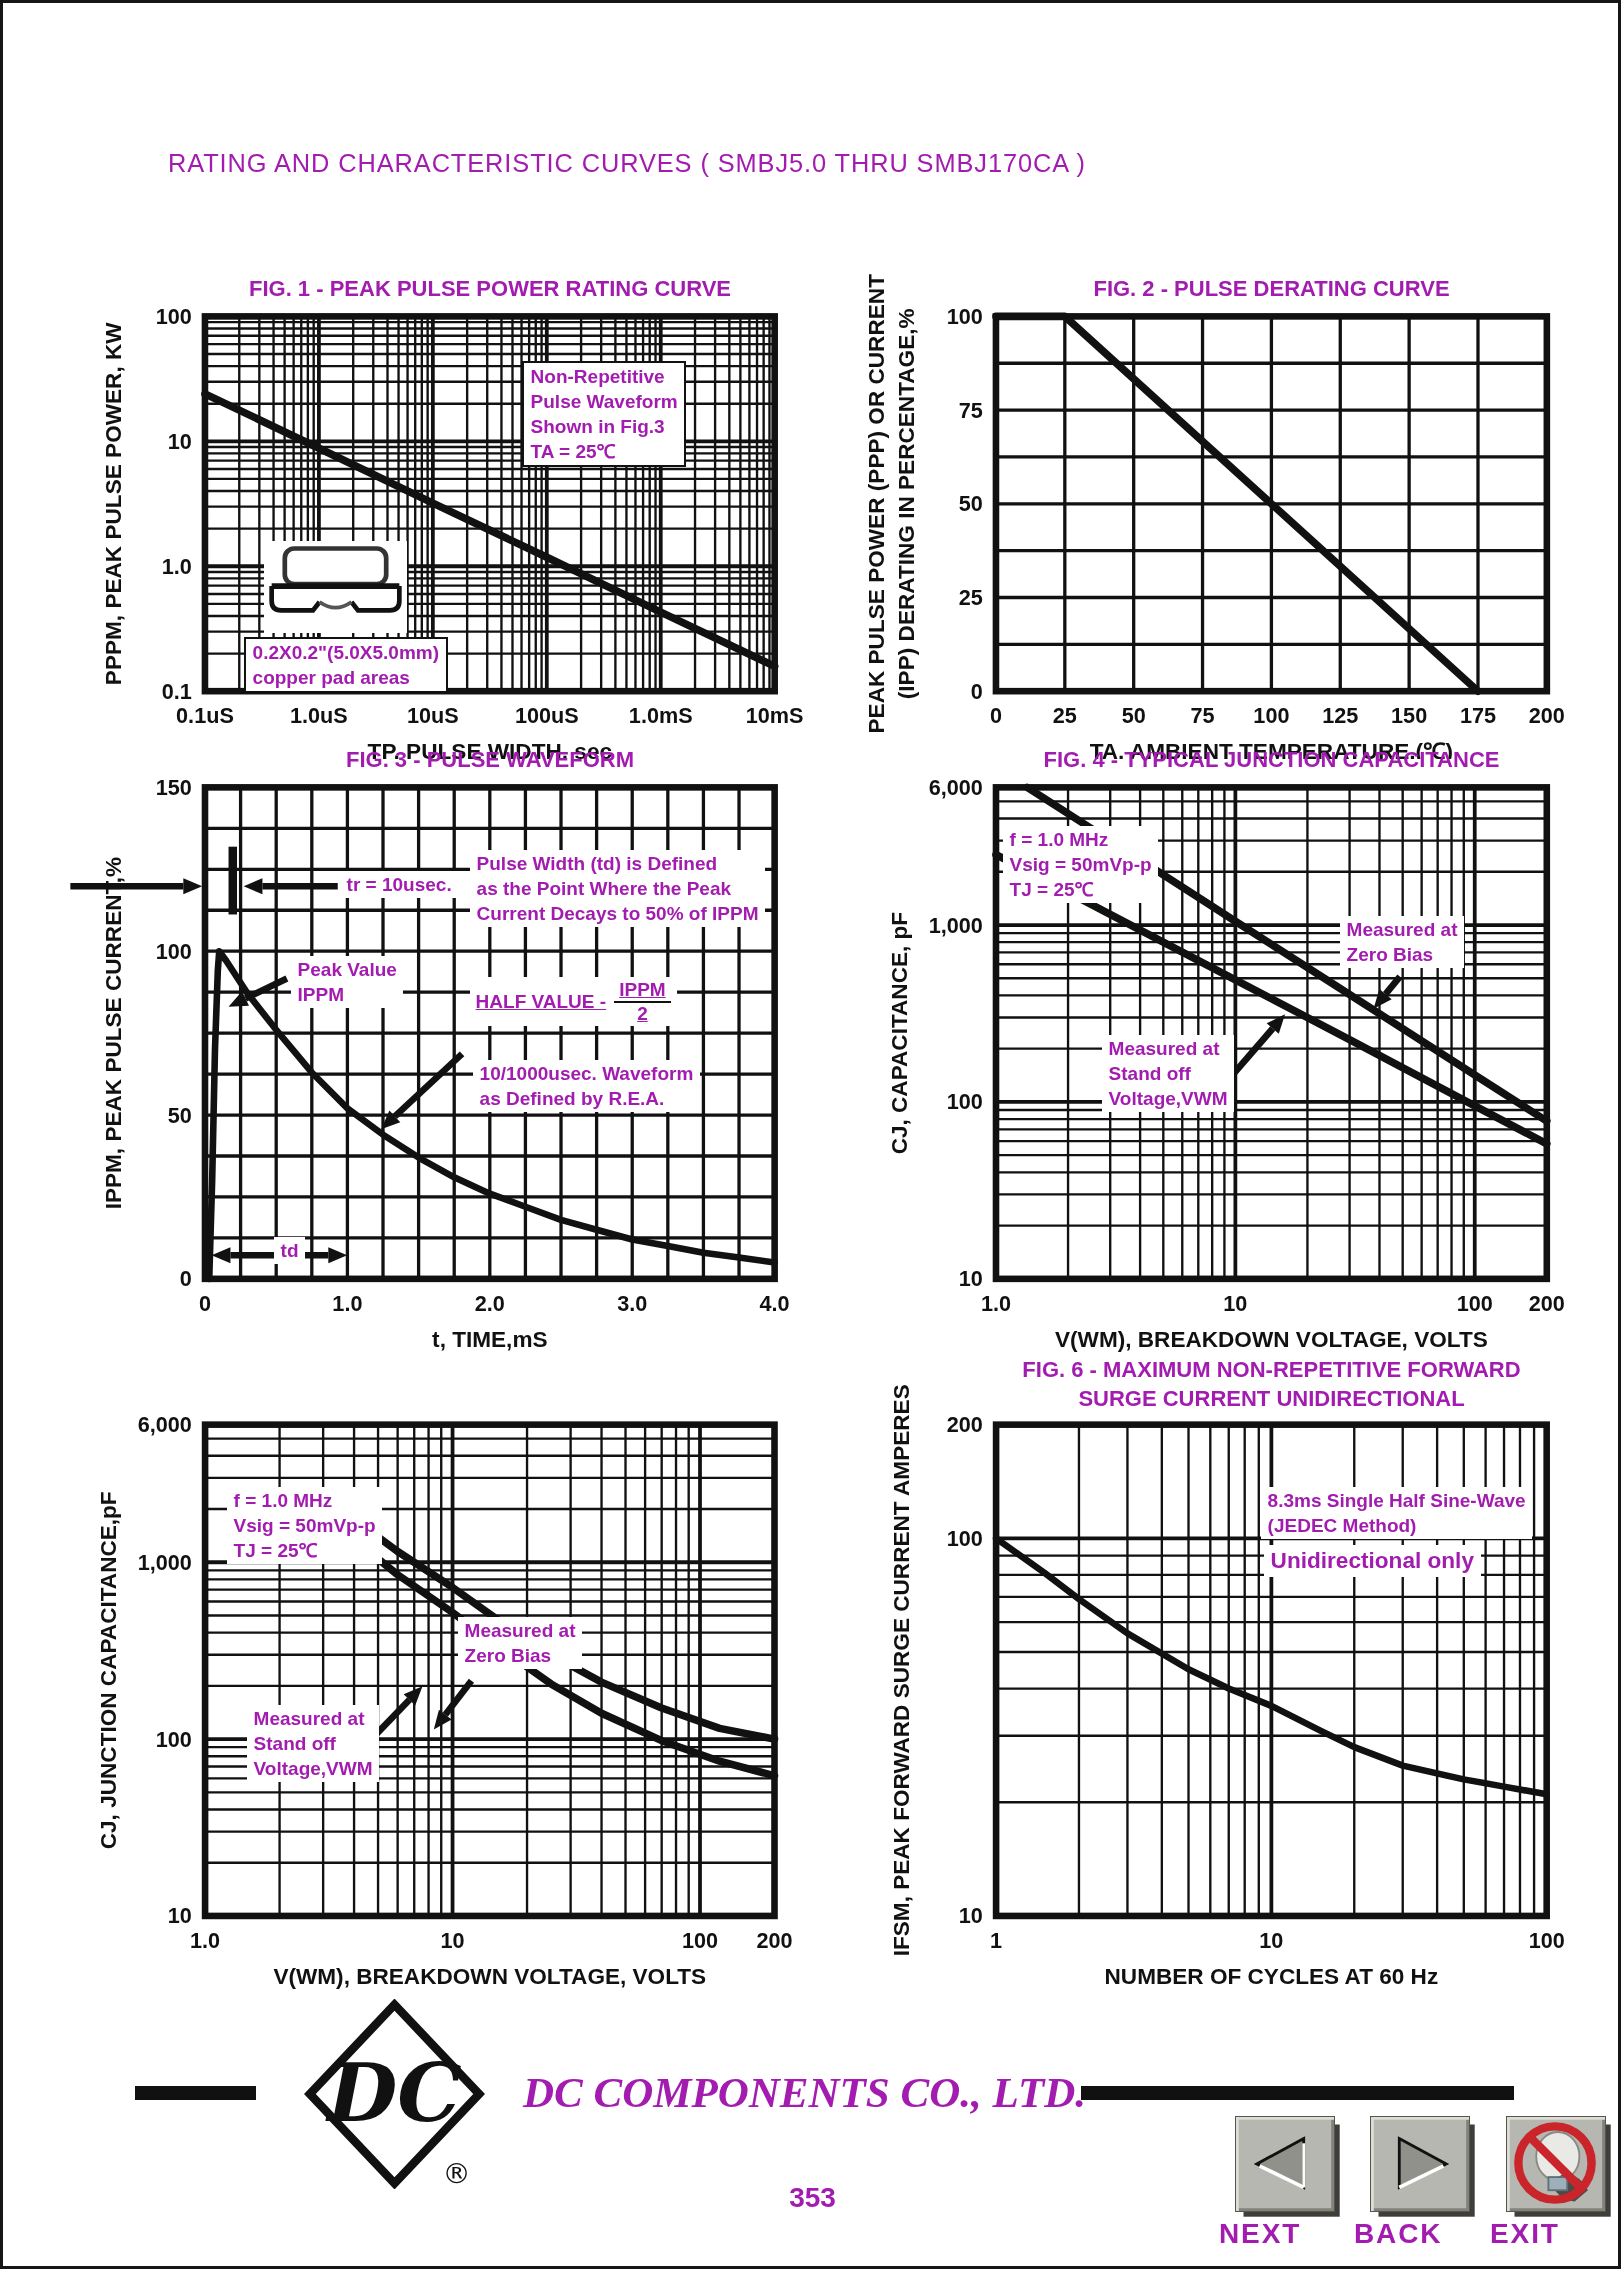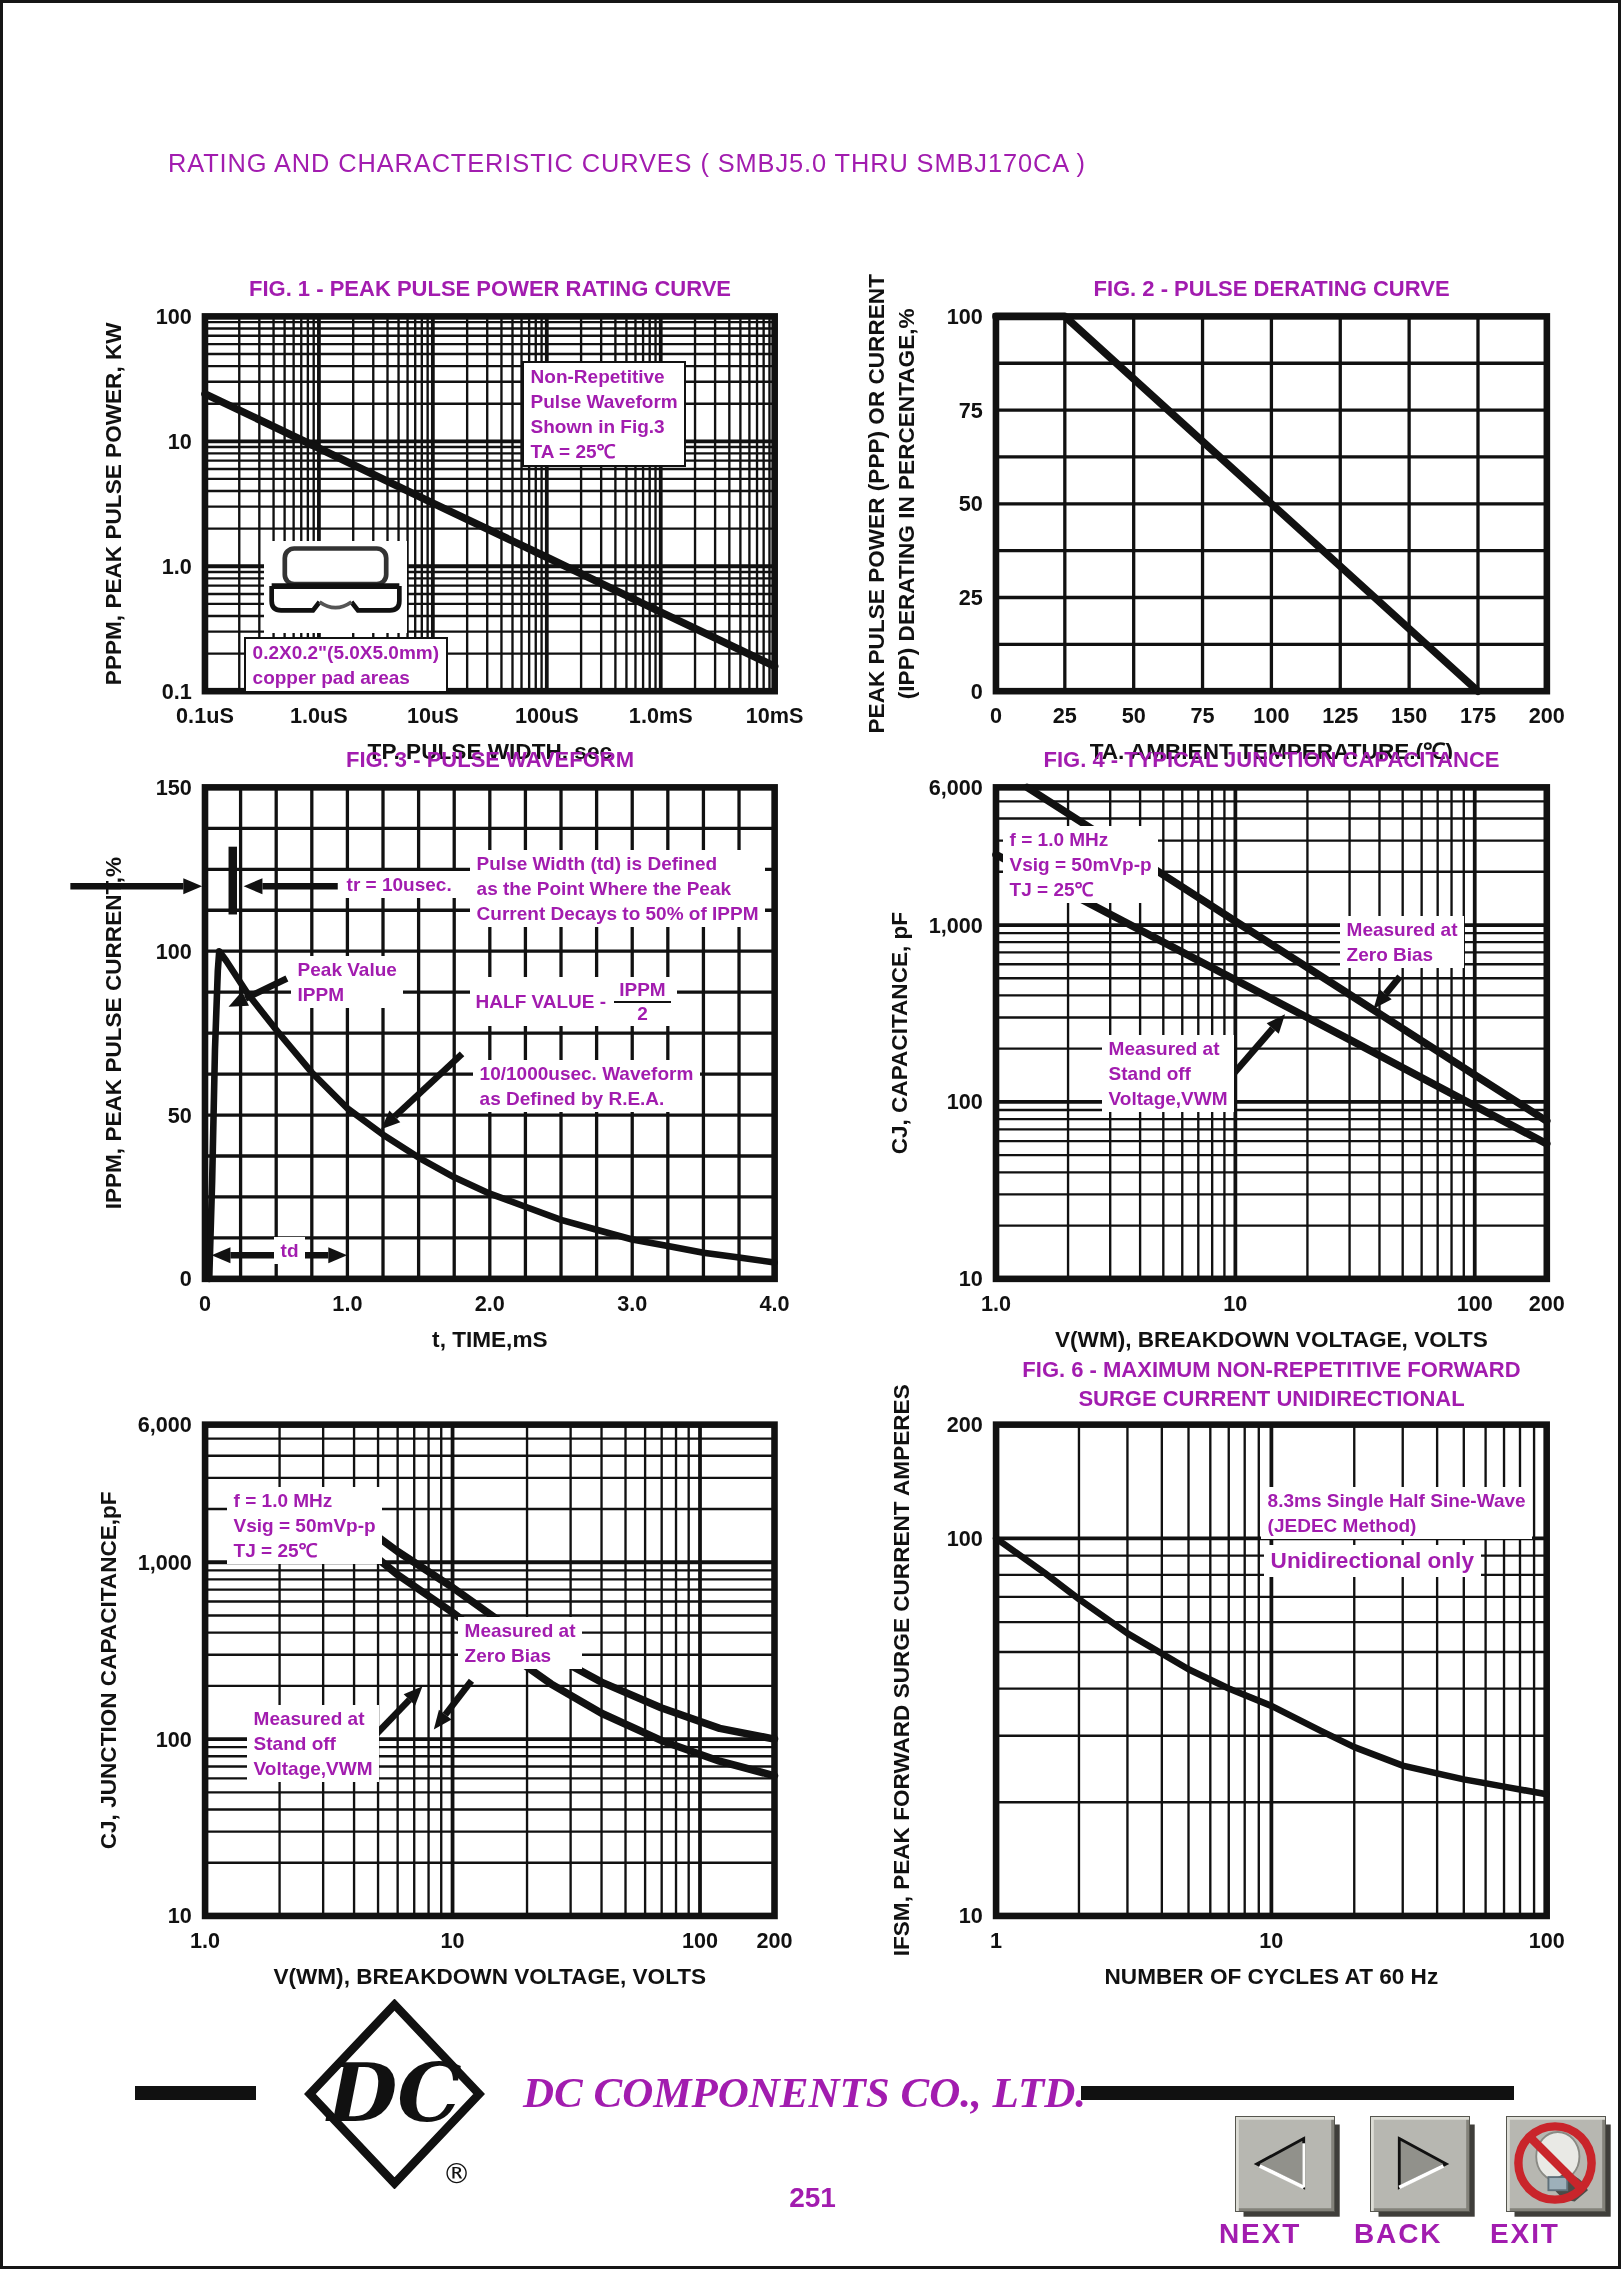--- a/index.html
+++ b/index.html
@@ -241,21 +241,21 @@
         <polygon points="306,542 286,550.5 286,533.5" fill="#111"></polygon>
         <polygon points="162,542 182,533.5 182,550.5" fill="#111"></polygon>
       </svg>
     <div class="fig-title" style="left: 146px; width: 570px;">FIG. 3 - PULSE WAVEFORM</div>
     <div class="ann" style="left:281px;top:126px;">tr = 10usec.</div>
     <div class="ann" style="left:411px;top:105px;">Pulse Width (td) is Defined
 as the Point Where the Peak
 Current Decays to 50% of IPPM</div>
     <div class="ann" style="left:232px;top:211px;">Peak Value
 IPPM</div>
-    <div class="half-row" style="left:411px;top:232px;">
+    <div class="half-row" style="left:411px;top:232px;text-decoration:underline;">
       <span>HALF VALUE -</span>
       <span class="frac">
         <span class="num">IPPM</span>
         <span>2</span>
       </span>
     </div>
     <div class="ann" style="left:414px;top:294px;margin-top:21px;">10/1000usec. Waveform
 as Defined by R.E.A.</div>
     <div class="ann" style="left:215px;top:492px;">td</div>
   </div>
@@ -448,21 +448,21 @@
   </div>
 
   <div class="bar" style="left:132px;top:2083px;width:121px;"></div>
   <svg style="position:absolute;left:299px;top:1996px;" width="185" height="190" viewBox="0 0 196 202">
     <polygon points="98,6 188,101 98,196 8,101" fill="#fff" stroke="#111" stroke-width="9"></polygon>
     <text x="98" y="130" text-anchor="middle" font-family="DejaVu Serif, serif" font-style="italic" font-weight="700" font-size="86" fill="#111">DC</text>
     <text x="164" y="196" text-anchor="middle" font-family="DejaVu Sans, sans-serif" font-size="30" fill="#111">®</text>
   </svg>
   <div class="company">DC COMPONENTS CO., LTD.</div>
   <div class="bar" style="left:1078px;top:2083px;width:433px;"></div>
-  <div class="pageno">251</div>
+  <div class="pageno">353</div>
 
   <button class="navbtn" style="left:1232px;top:2113px;">
     <svg width="96" height="92" viewBox="0 0 102 98">
       <polygon points="72,23 22,50 72,75" fill="#91918b" stroke="#111" stroke-width="3"></polygon>
       <line x1="72" y1="75" x2="25" y2="52" stroke="#fff" stroke-width="4"></line>
       <line x1="72" y1="75" x2="72" y2="28" stroke="#fdfdfb" stroke-width="3"></line>
     </svg>
   </button>
   <button class="navbtn" style="left:1367px;top:2113px;">
     <svg width="96" height="92" viewBox="0 0 102 98">

